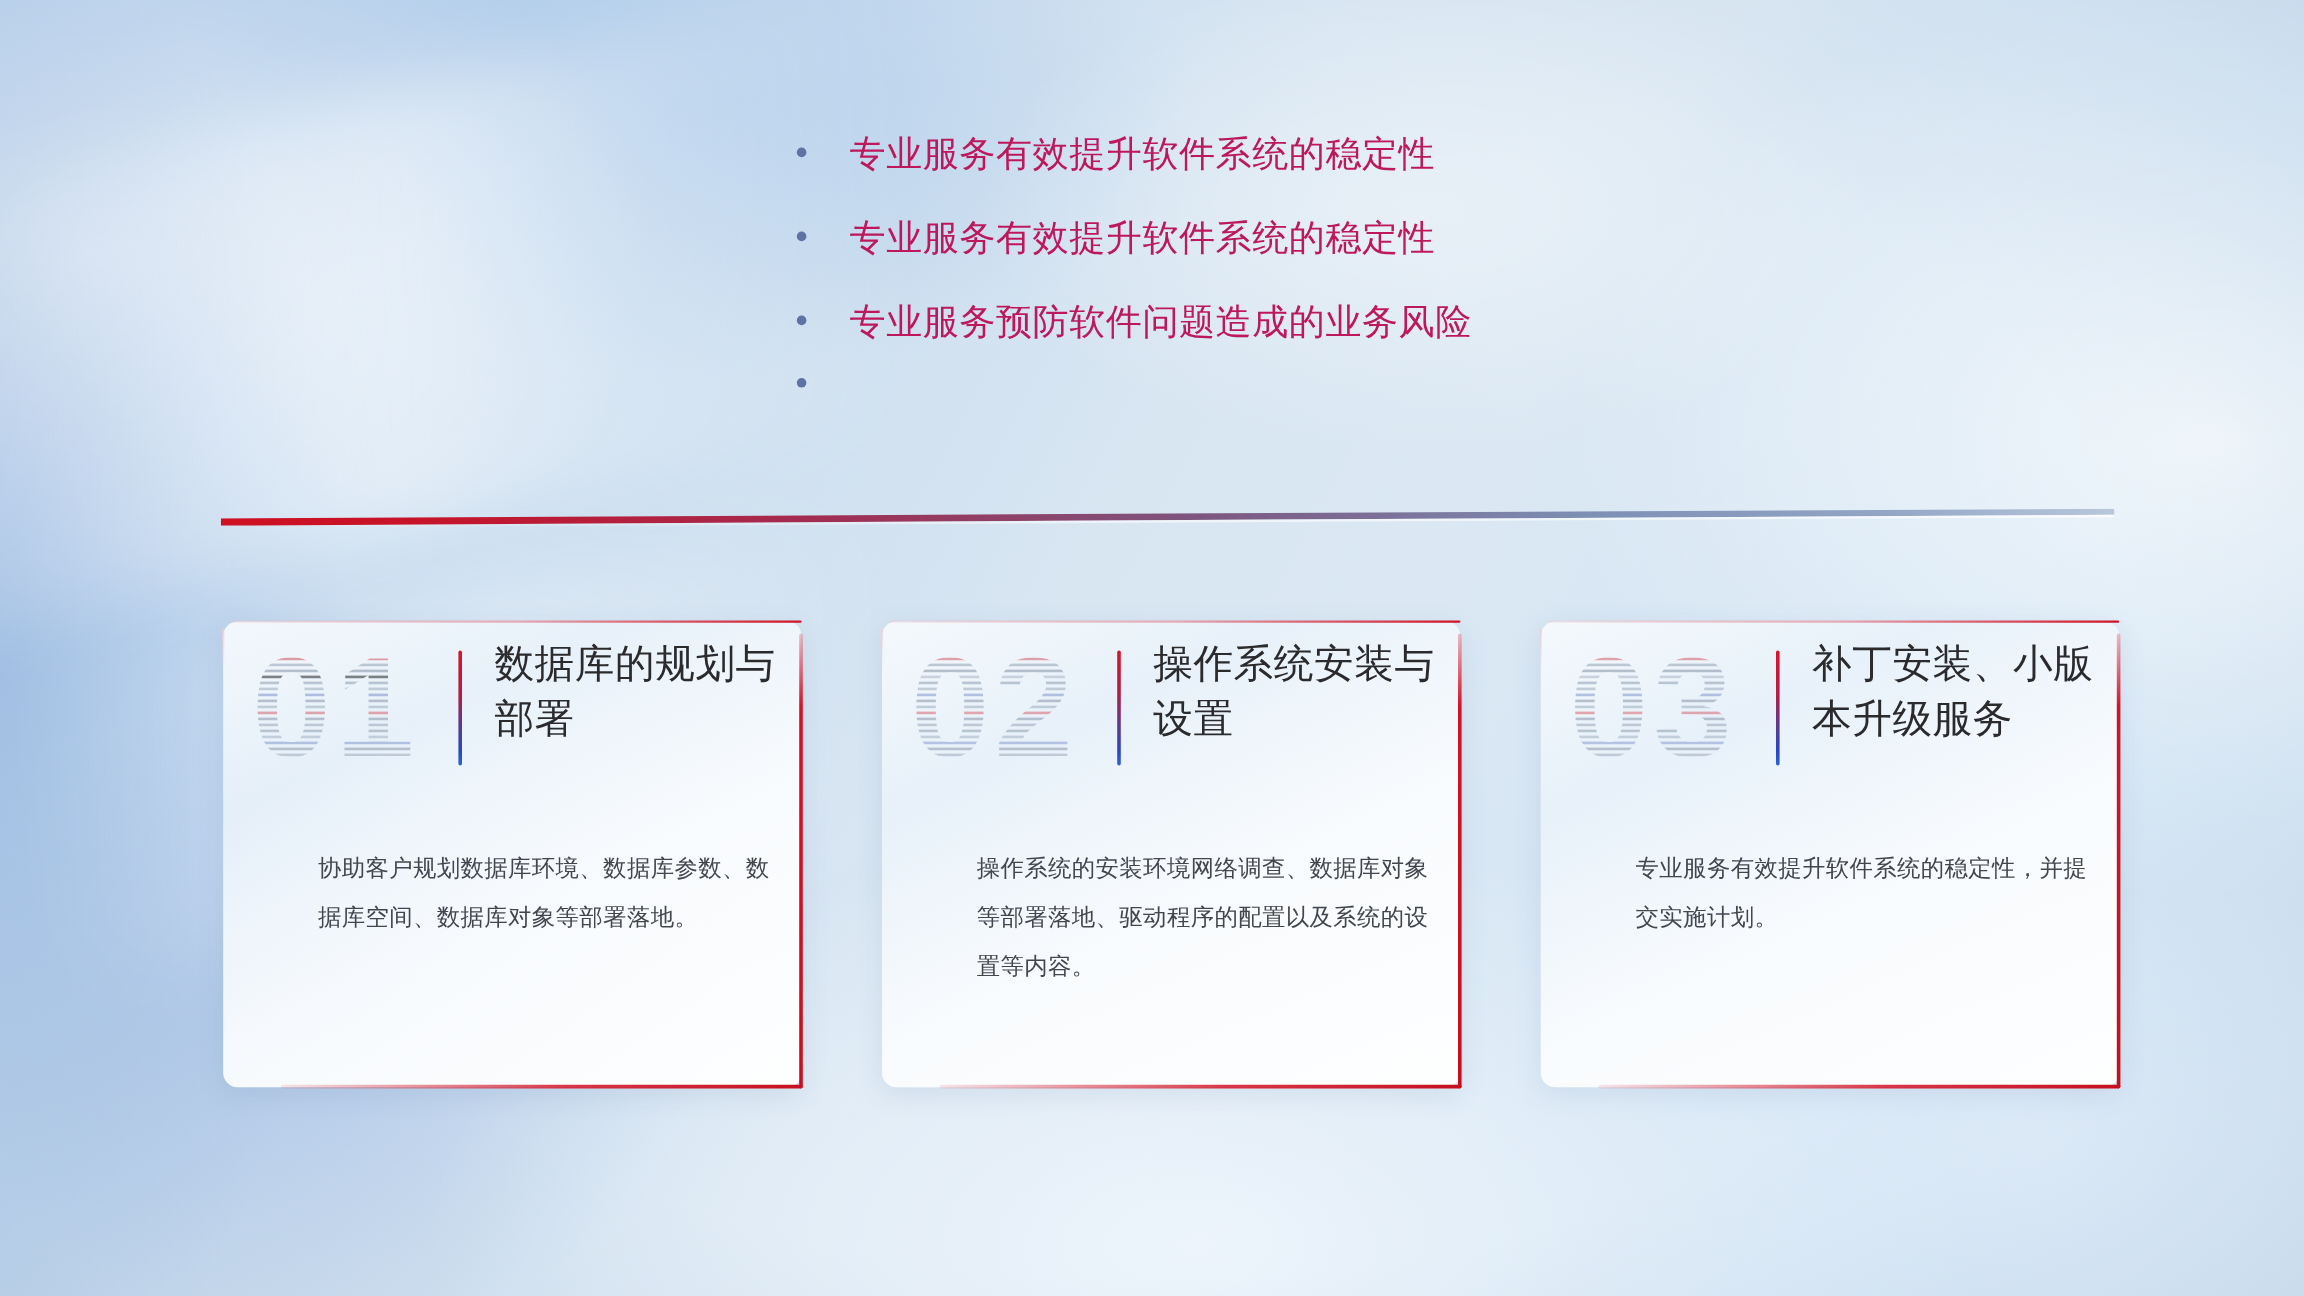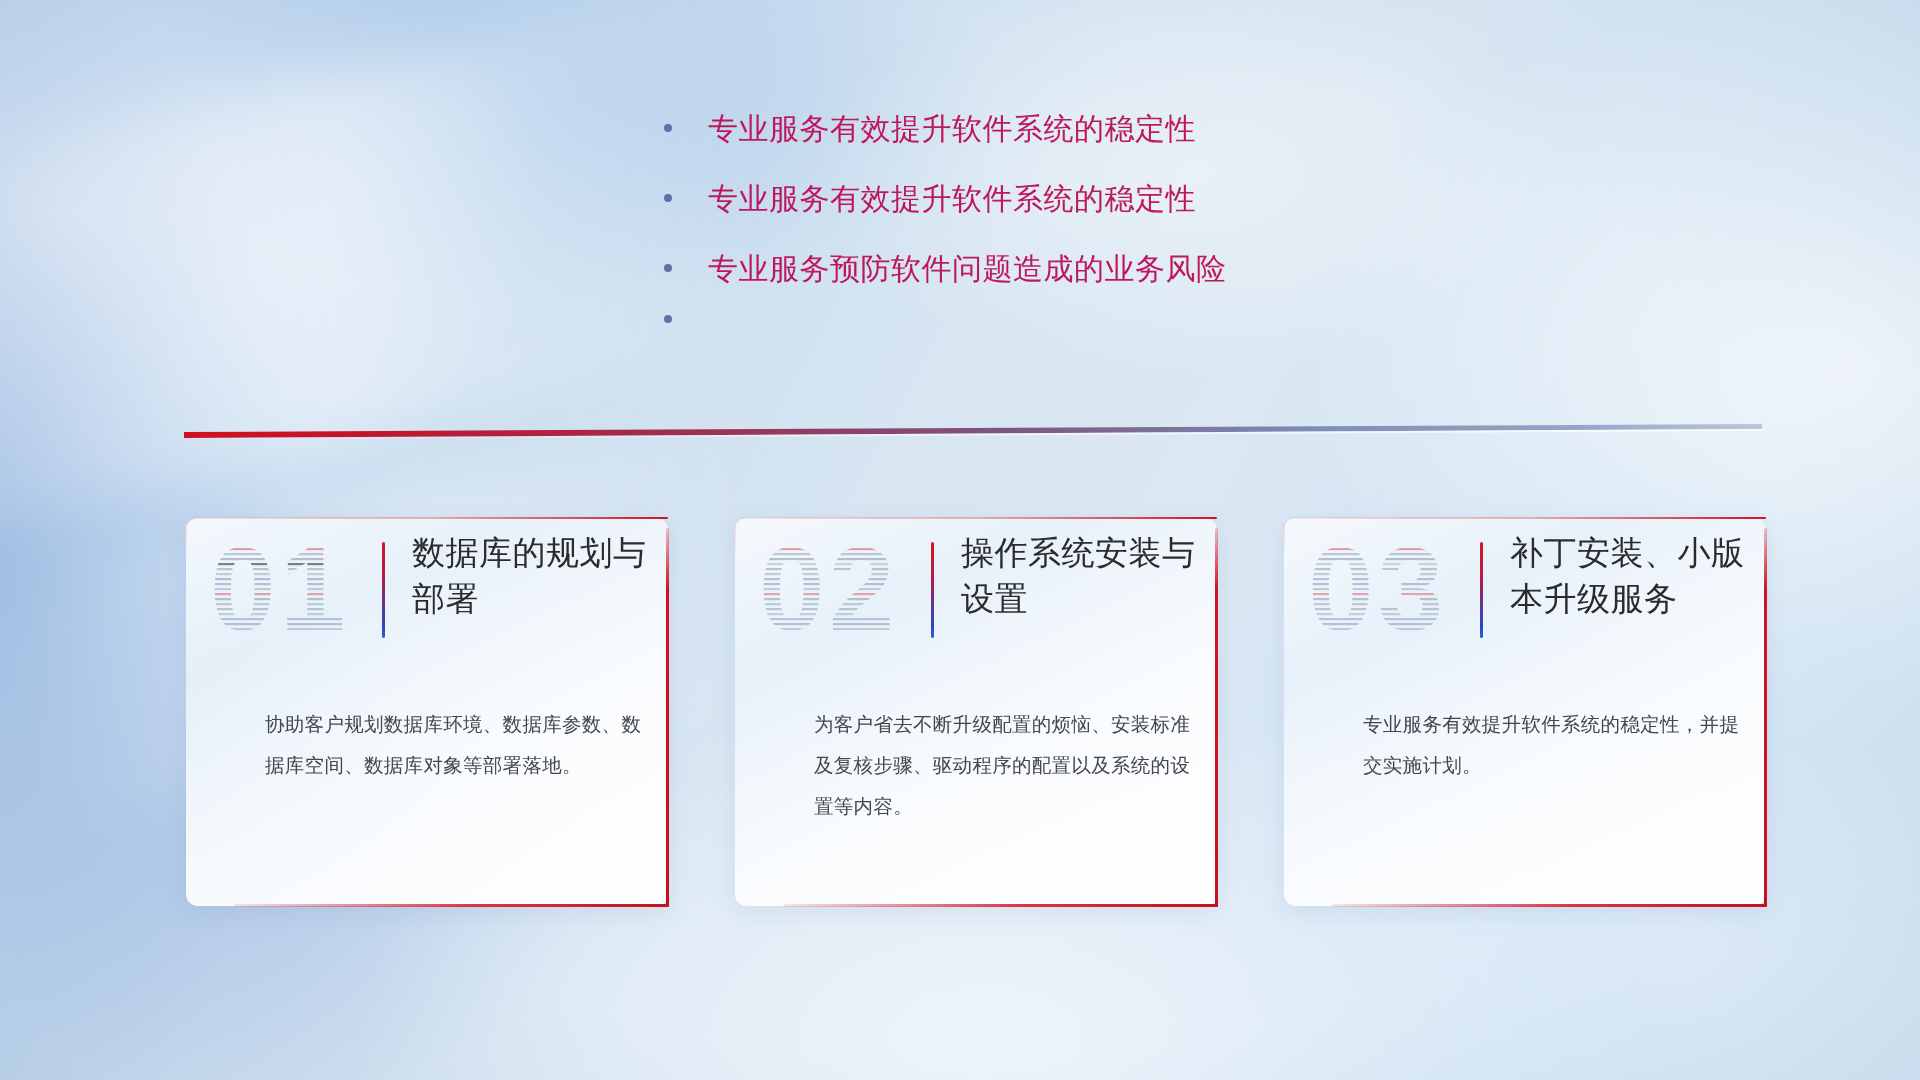--- a/index.html
+++ b/index.html
@@ -252,21 +252,21 @@
             <rect x="-20" y="95" width="200" height="2.2" fill="#9aa6b6" opacity="0.48"></rect>
             <rect x="-20" y="100" width="200" height="2.2" fill="#a3b0c0" opacity="0.42"></rect>
             <rect x="-20" y="105" width="200" height="2.2" fill="#aab6c4" opacity="0.36"></rect>
           </g>
         </svg>
       </div>
       <span class="accent-bar"></span>
       <div class="card-title">操作系统安装与设置</div>
     </div>
 
-    <div class="card-body">为客户省去不断升级配置的烦恼、安装标准及复核步骤、驱动程序的配置以及系统的设置等内容。</div>
+    <div class="card-body">操作系统的安装环境网络调查、数据库对象等部署落地、驱动程序的配置以及系统的设置等内容。</div>
   </div>
 
   <div class="card c3">
     <span class="edge-t"></span>
     <span class="edge-l"></span>
     <span class="edge-r"></span>
     <span class="edge-b"></span>
 
     <div class="card-head">
       <div class="num">

